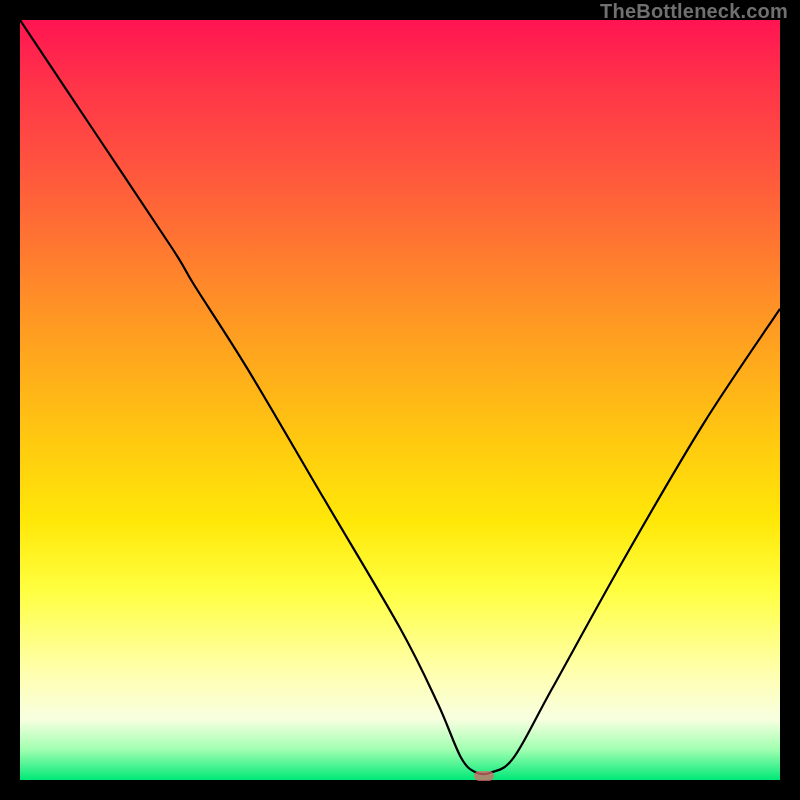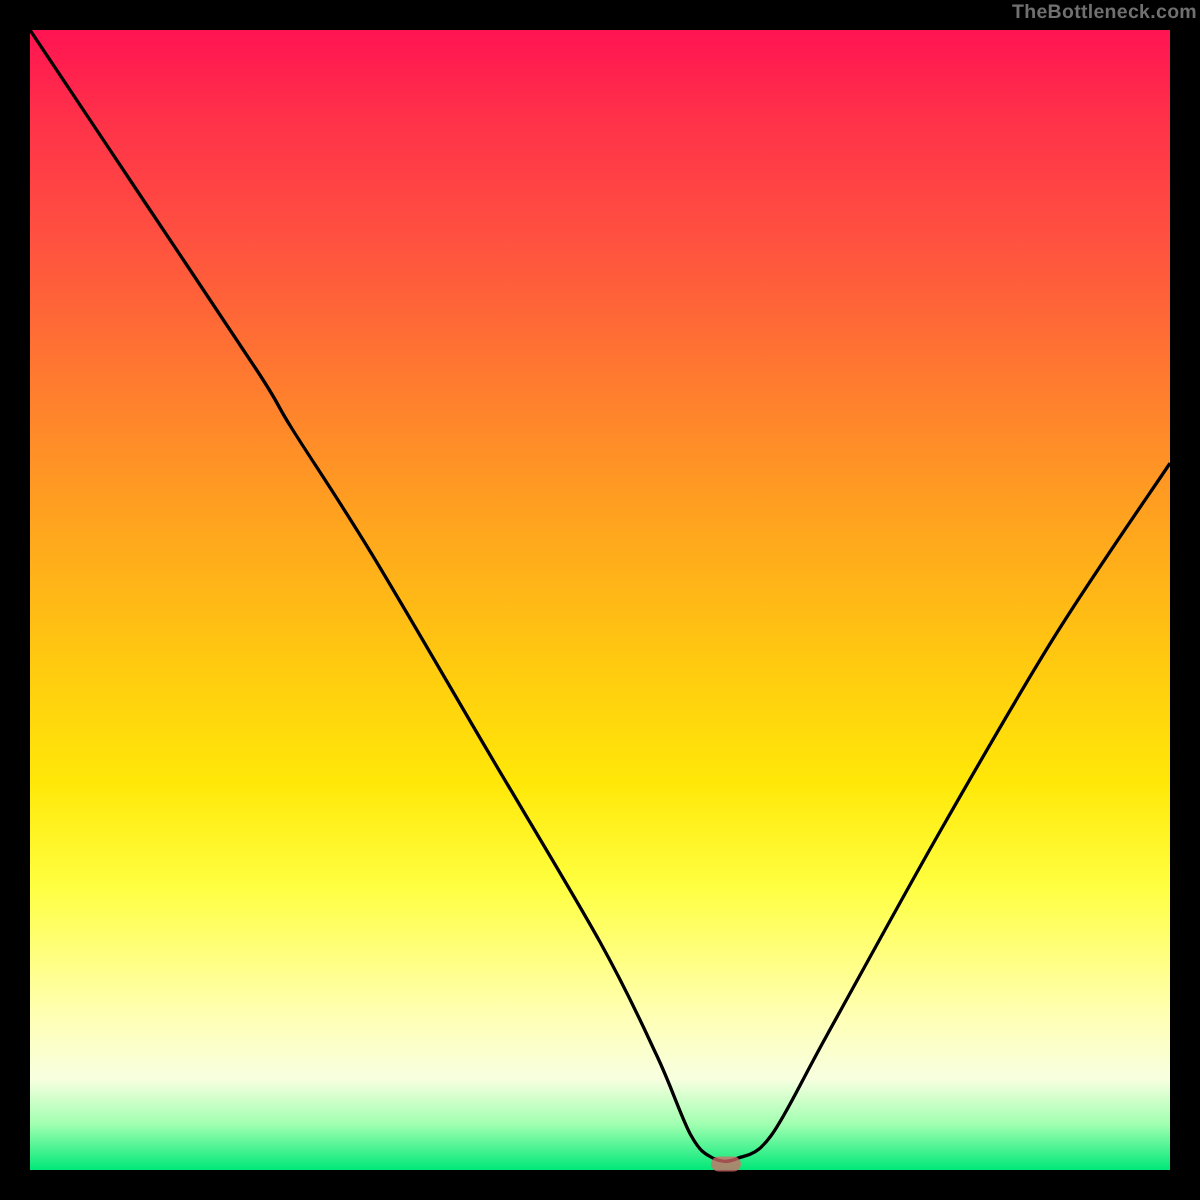--- a/index.html
+++ b/index.html
@@ -47,23 +47,23 @@
     position: absolute;
     width: 20px;
     height: 10px;
     border-radius: 5px;
     opacity: 0.75;
     transform: translate(-50%, -50%);
   }
   .watermark {
     position: absolute;
     top: 0px;
-    right: 2px;
+    right: 12px;
     font-family: Arial, Helvetica, sans-serif;
-    font-size: 13px;
+    font-size: 20px;
     font-weight: bold;
     color: #707070;
     letter-spacing: 0.2px;
     user-select: none;
     text-align: center;
   }
 </style>
 </head>
 <body>
 

